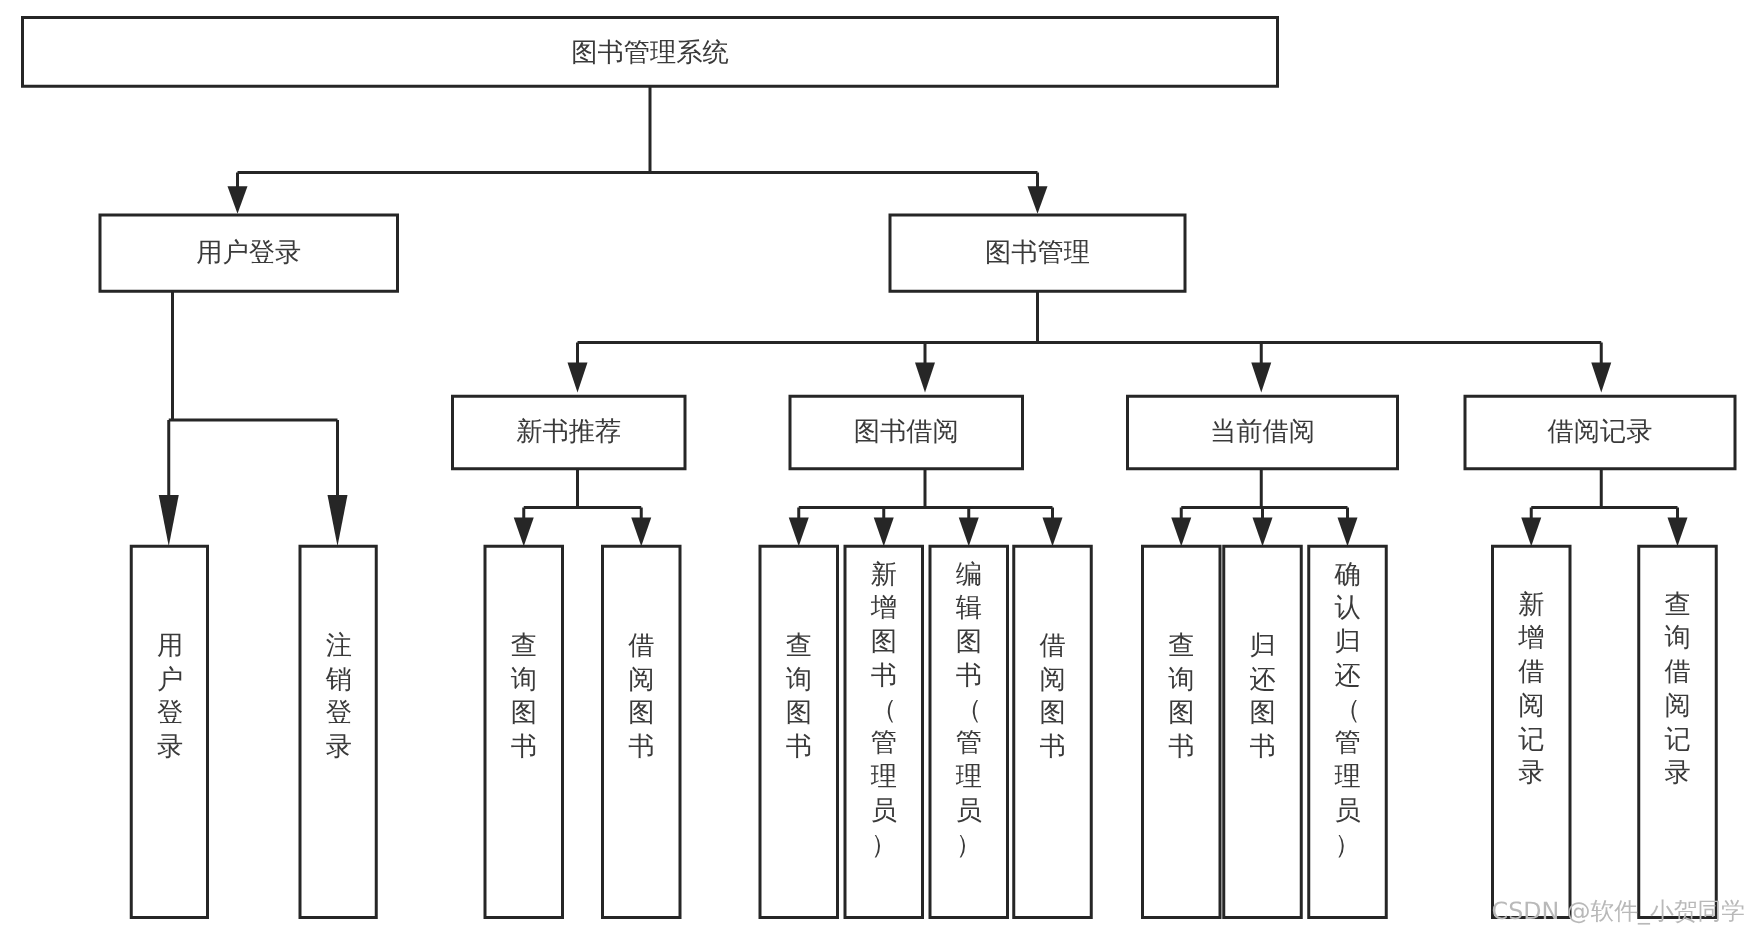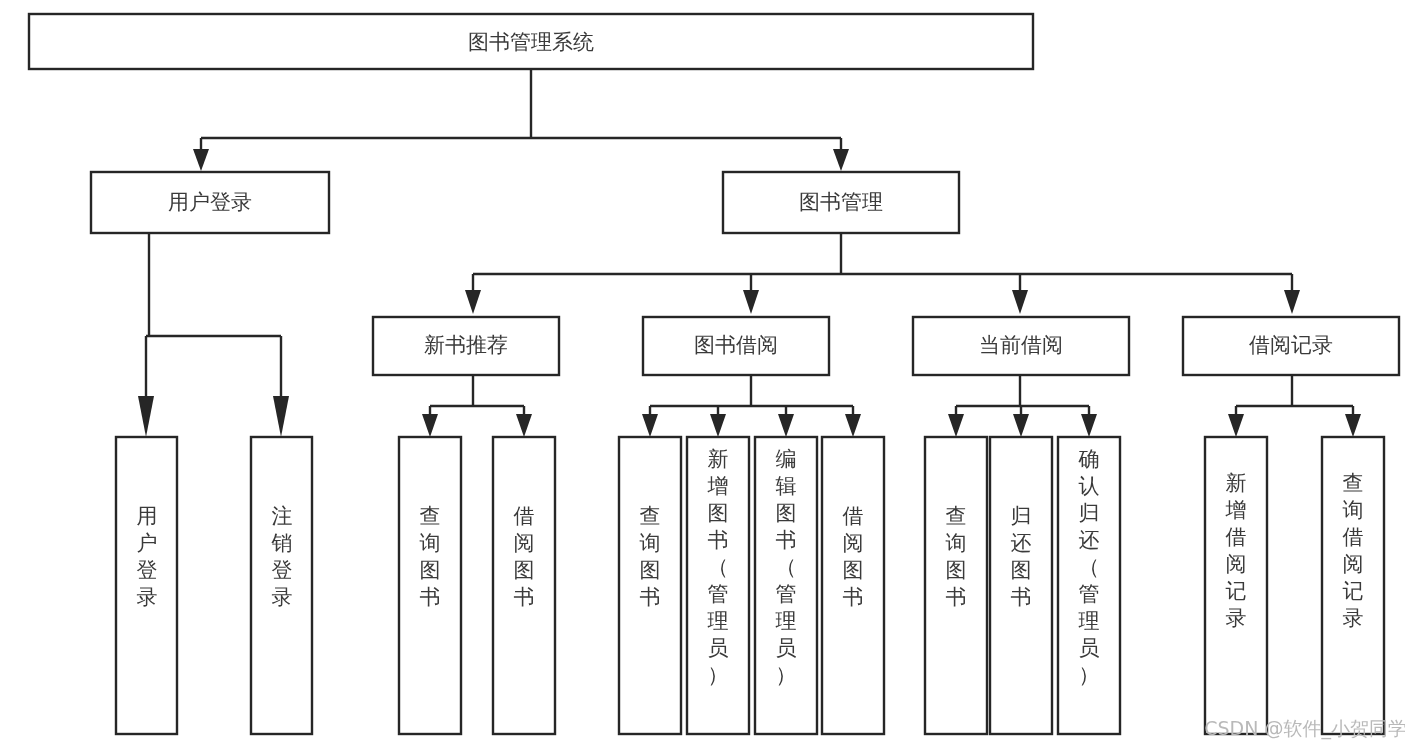--- a/index.html
+++ b/index.html
@@ -9,21 +9,21 @@
   }
   body {
     width: 1405px;
     height: 747px;
     font-family: "DejaVu Sans", "Liberation Sans", sans-serif;
     overflow: hidden;
     position: relative;
   }
   #diagram-root {
     position: absolute;
-    left: 11px;
+    left: 0;
     top: 0;
     width: 1193px;
     height: 747px;
   }
   svg.chart-svg {
     display: block;
     width: 1405px;
     height: 747px;
   }
   .node-box {

